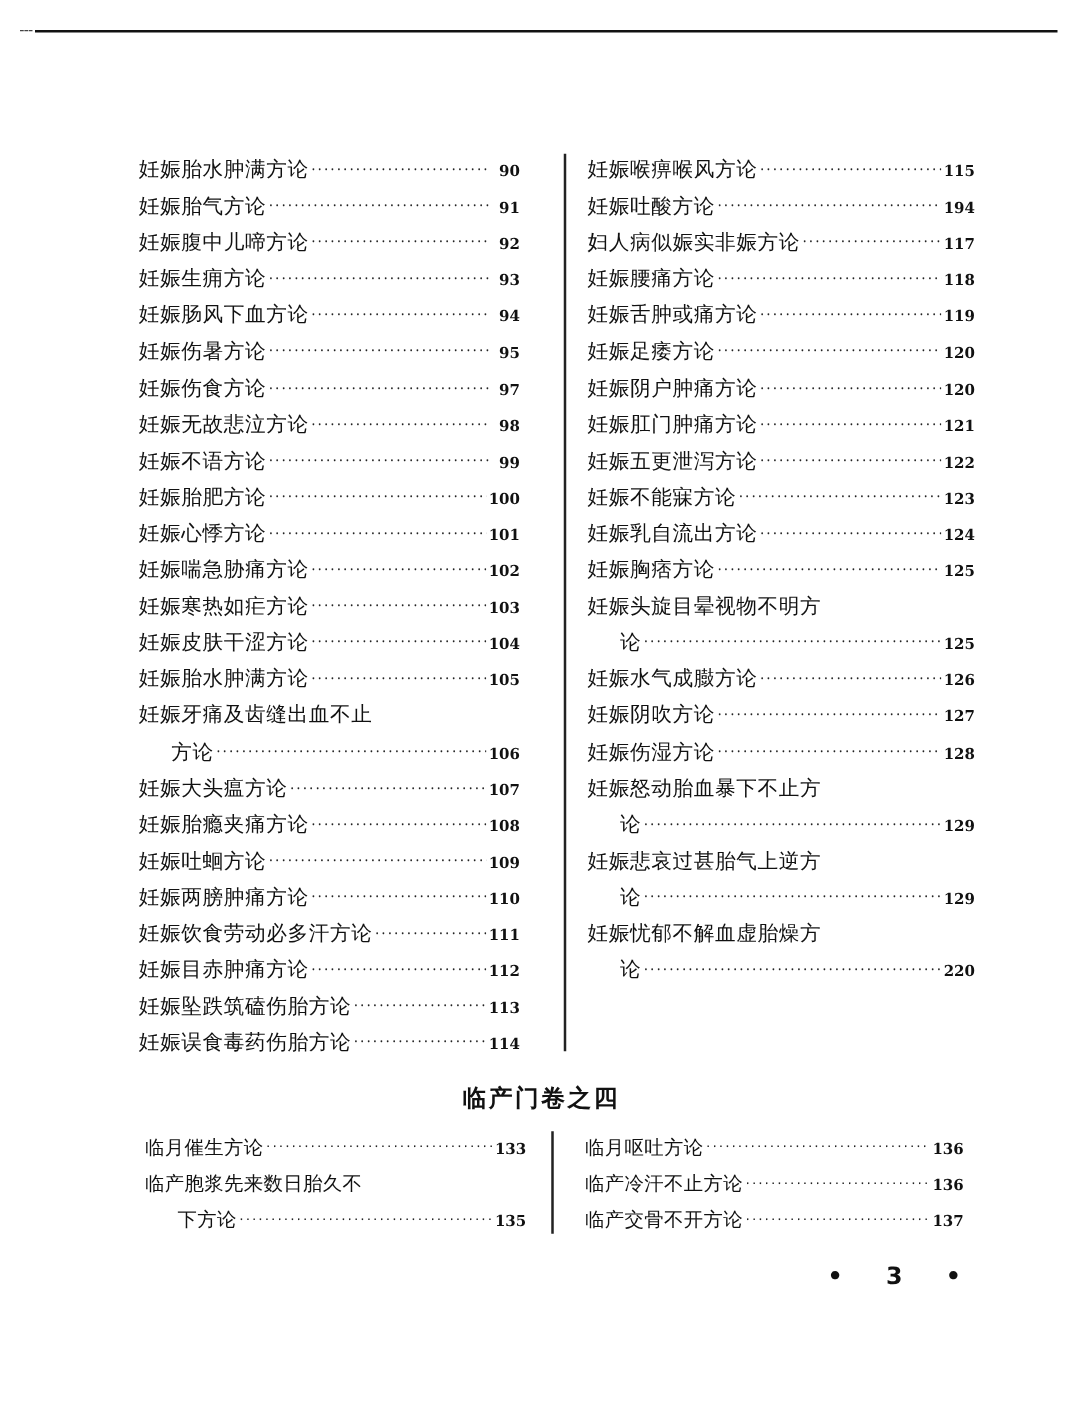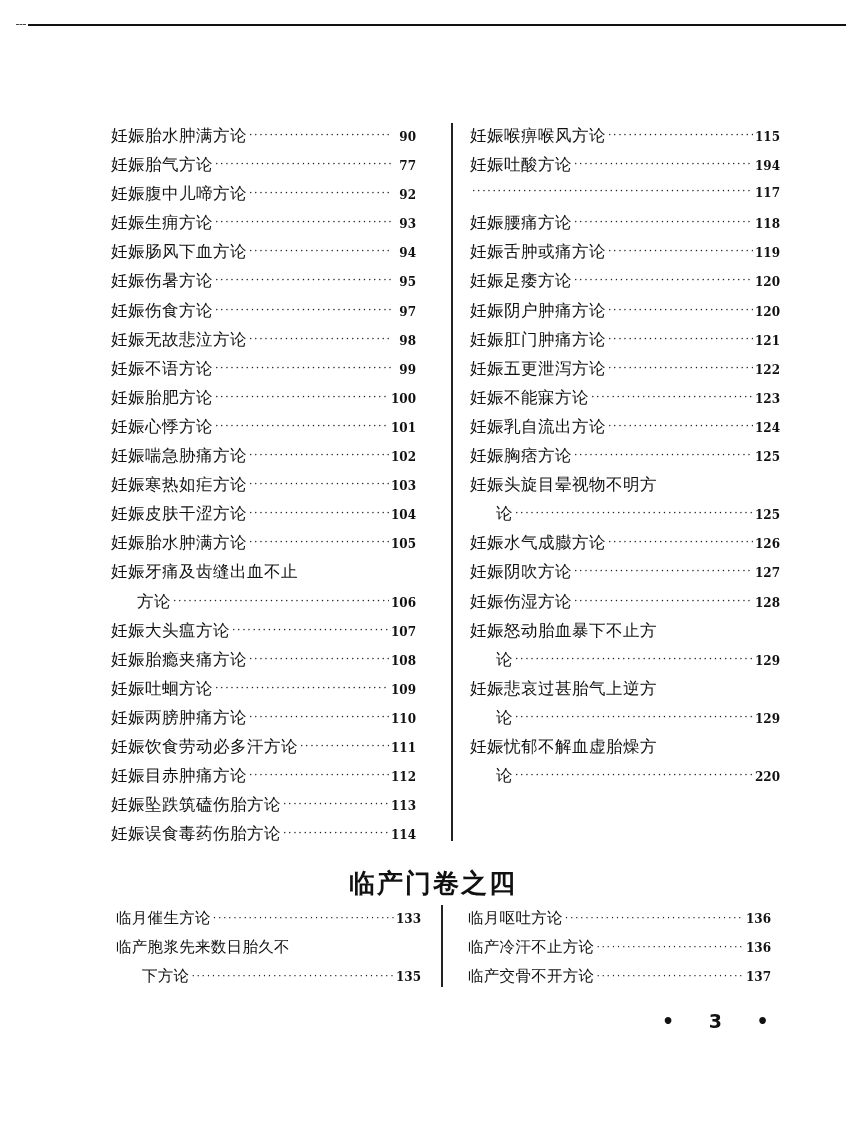--- a/index.html
+++ b/index.html
@@ -43,21 +43,21 @@
   .divider {
     position: absolute; left: 451px; top: 123px; width: 1.5px; height: 718px;
     background: #222;
   }
   .divider2 {
     position: absolute; left: 441px; top: 905px; width: 1.5px; height: 82px;
     background: #222;
   }
   .section-title {
     position: absolute; left: 0; width: 866px; top: 866px; text-align: center;
-    font-weight: bold; font-size: 26px; letter-spacing: 2px;
+    font-weight: bold; font-size: 19px; letter-spacing: 2px;
     font-family: "DejaVu Sans", sans-serif;
   }
   .col2 { position: absolute; top: 904px; }
   .col2-left { left: 116px; width: 305px; }
   .col2-right { left: 468px; width: 303px; }
   .col2 .entry { height: 29px; line-height: 29px; font-family: "DejaVu Sans", sans-serif; font-size: 15.5px; }
   .col2 .entry .title { letter-spacing: 0.3px; }
   .page-number {
     position: absolute; top: 1010px; left: 662px;
     font-weight: bold; font-size: 19px; font-family: "DejaVu Sans", sans-serif;
@@ -72,21 +72,21 @@
 
 <div class="col col-left">
     <div class="entry">
       <span class="title">妊娠胎水肿满方论</span>
       <span class="leader"></span>
       <span class="page">90</span>
     </div>
     <div class="entry">
       <span class="title">妊娠胎气方论</span>
       <span class="leader"></span>
-      <span class="page">77</span>
+      <span class="page">91</span>
     </div>
     <div class="entry">
       <span class="title">妊娠腹中儿啼方论</span>
       <span class="leader"></span>
       <span class="page">92</span>
     </div>
     <div class="entry">
       <span class="title">妊娠生痈方论</span>
       <span class="leader"></span>
       <span class="page">93</span>
@@ -201,20 +201,21 @@
       <span class="title">妊娠喉痹喉风方论</span>
       <span class="leader"></span>
       <span class="page">115</span>
     </div>
     <div class="entry">
       <span class="title">妊娠吐酸方论</span>
       <span class="leader"></span>
       <span class="page">194</span>
     </div>
     <div class="entry">
+      <span class="title">妇人病似娠实非娠方论</span>
       <span class="leader"></span>
       <span class="page">117</span>
     </div>
     <div class="entry">
       <span class="title">妊娠腰痛方论</span>
       <span class="leader"></span>
       <span class="page">118</span>
     </div>
     <div class="entry">
       <span class="title">妊娠舌肿或痛方论</span>

